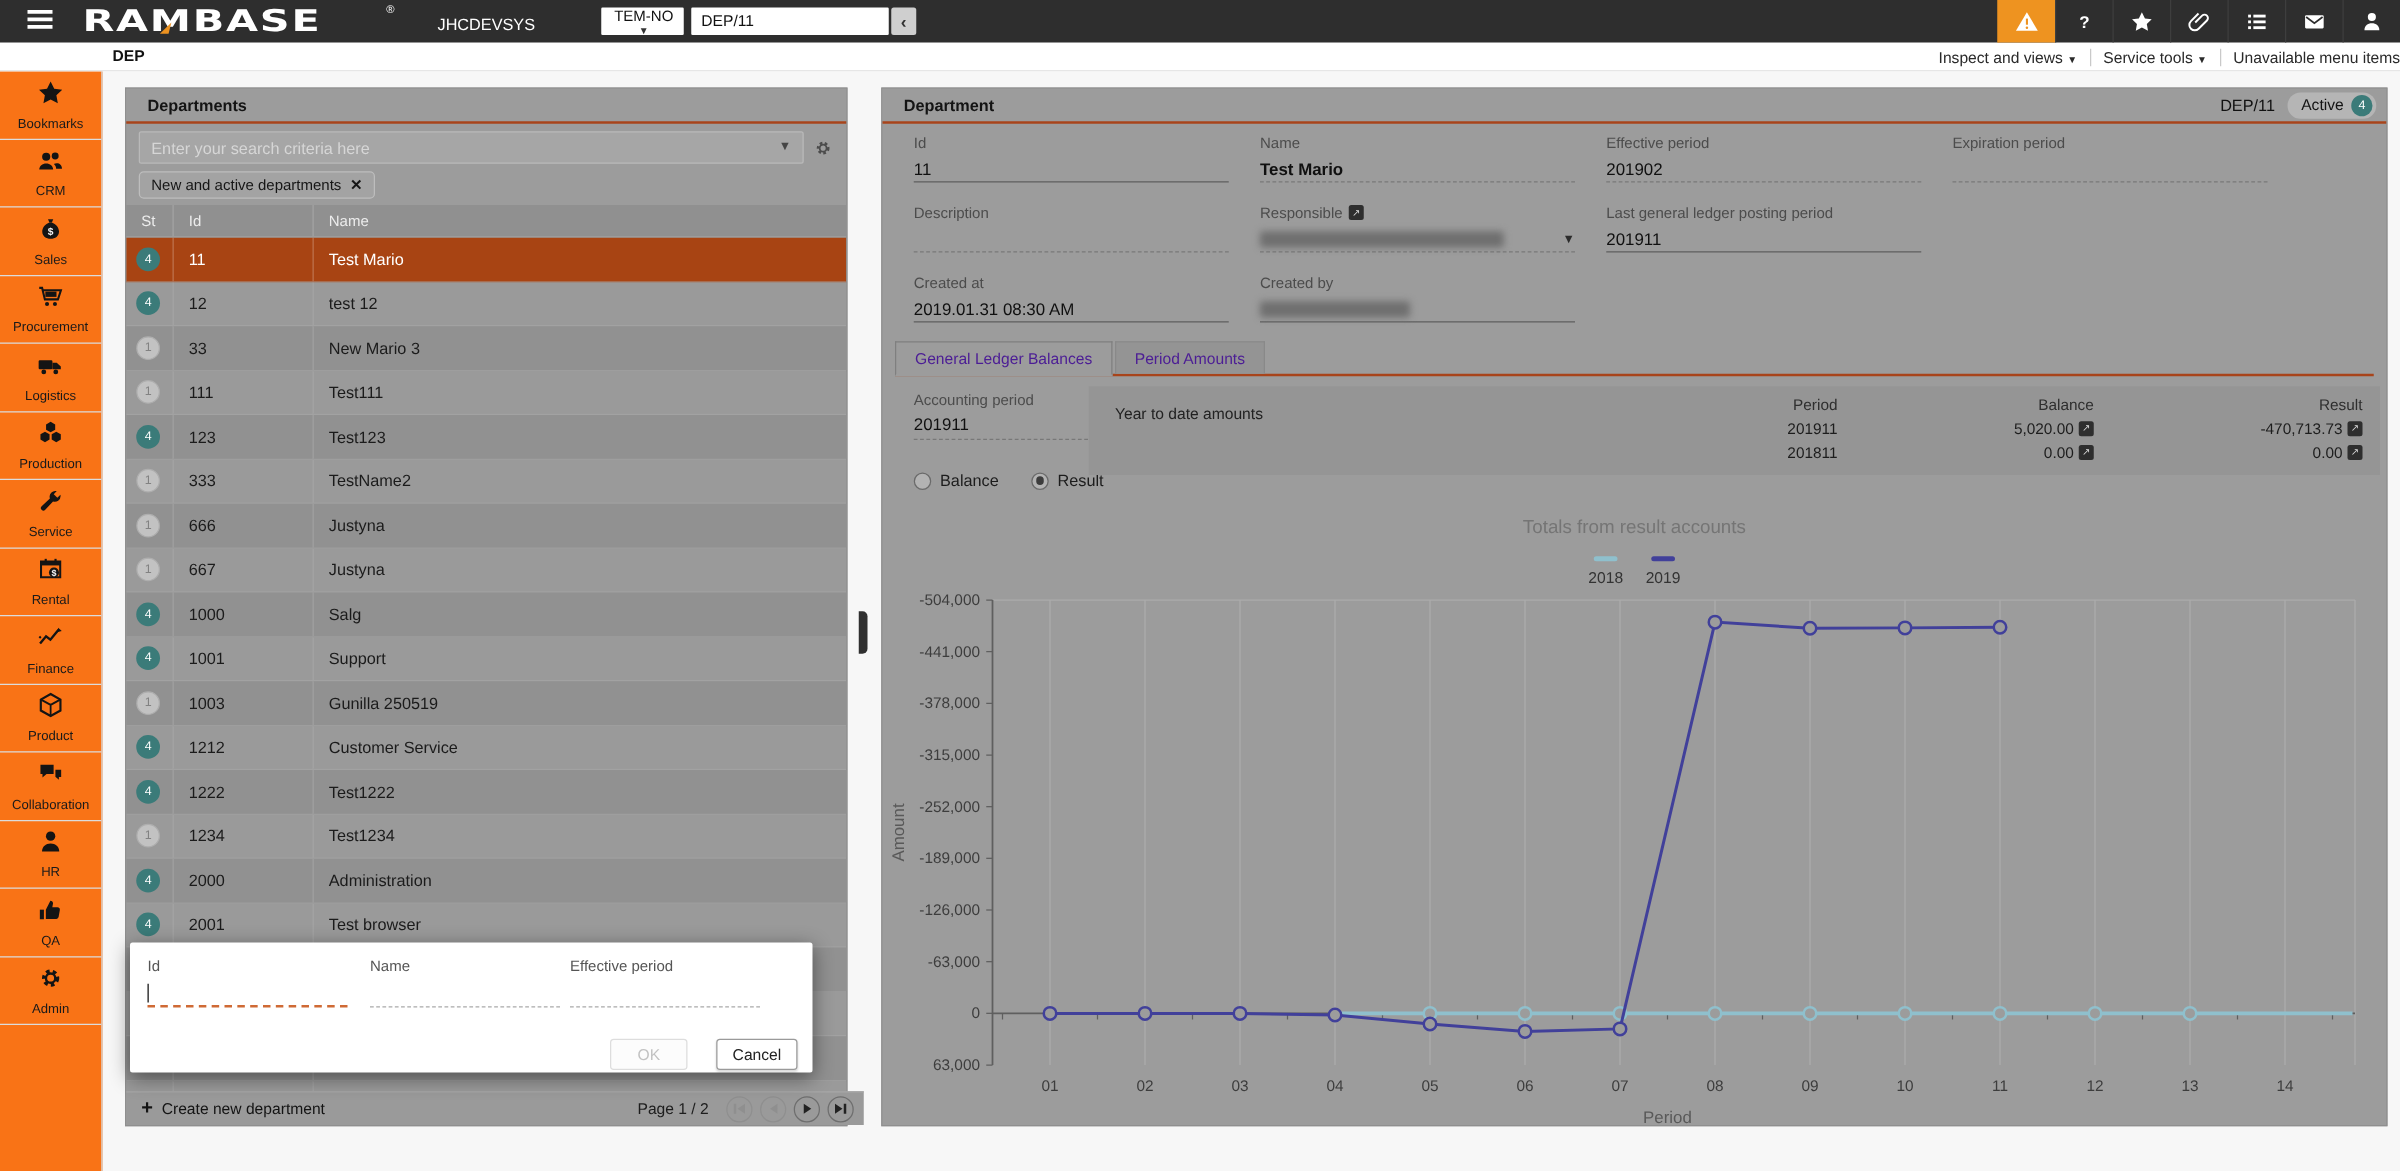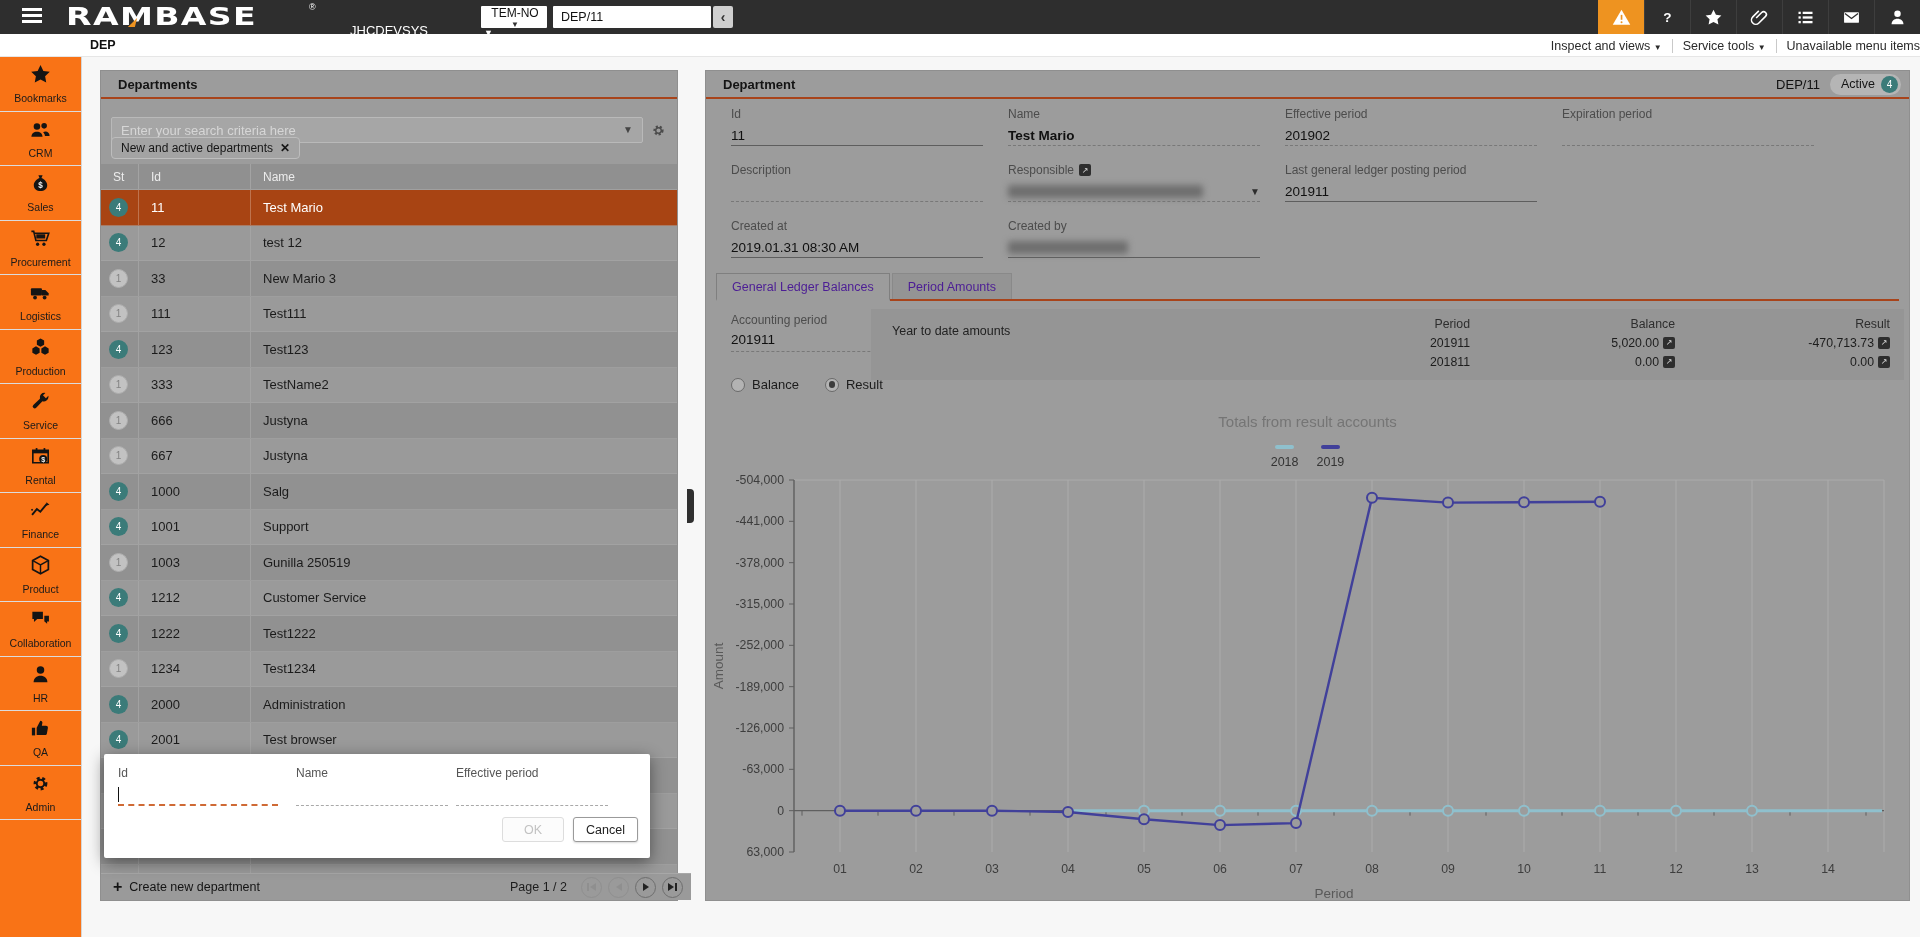--- a/index.html
+++ b/index.html
@@ -10,21 +10,21 @@
   
   .topbar { position:absolute; left:0; top:0; width:1920px; height:34px; background:#2e2e2e; z-index:30; }
   .hamburger { position:absolute; left:22px; top:8px; width:20px; height:18px; cursor:pointer; }
   .hamburger i { display:block; width:20px; height:2.6px; background:#fff; margin-bottom:3.4px; }
   .logo { position:absolute; left:66px; top:3px; height:28px; color:#fff; }
   .logo-text { display:inline-block; font-family:"DejaVu Sans",sans-serif; font-weight:900; font-size:24px;
     letter-spacing:1px; transform:scaleX(1.38); transform-origin:left center; }
   .logo-reg { position:absolute; top:-1px; left:243px; font-size:9px; color:#fff; }
   .logo-accent { position:absolute; left:63px; bottom:4px; width:0; height:0;
     border-left:7px solid transparent; border-bottom:9px solid #ee9320; transform:skewX(-14deg); }
-  .sys-select { position:absolute; left:350px; top:0; height:38px; display:flex; align-items:flex-end; gap:56px;
+  .sys-select { position:absolute; left:350px; top:0; height:38px; display:flex; align-items:center; gap:56px;
     color:#fff; font-size:13px; cursor:pointer; }
   .sys-caret { font-size:9px; color:#fff; }
   .db-select { position:absolute; left:481px; top:6px; width:66px; height:22px; background:#fff; border-radius:1px;
     display:flex; align-items:center; justify-content:space-between; padding:0 5px 0 7px; font-size:12px; color:#111; cursor:pointer;flex-direction:column; }
   .db-select .caret { font-size:8px; color:#333; }
   .target-input { position:absolute; left:553px; top:6px; width:158px; height:22px; background:#fff; border:none;
     border-radius:1px; font-size:12.5px; color:#111; padding:0 8px; font-family:"Liberation Sans",sans-serif; }
   .back-btn { position:absolute; left:713px; top:6px; width:20px; height:22px; background:#cfcfcf; border-radius:2px;
     color:#333; font-size:14px; font-weight:bold; display:flex; align-items:center; justify-content:center; cursor:pointer; }
   .back-btn::before { content:"‹"; }
@@ -55,21 +55,21 @@
   .content { position:absolute; left:83px; top:57px; width:1837px; height:880px; background:#f7f7f7; }
 
   
   .panel { position:absolute; background:#9c9c9c; border:1px solid #8f8f8f; }
   .panel-titlebar { position:absolute; left:0; top:0; right:0; height:28px; background:#9c9c9c;
     border-bottom:2px solid #a8441b; display:flex; align-items:center; }
   .panel-title { font-size:13px; font-weight:bold; color:#141414; margin-left:17px; }
 
   
   .list-panel { left:17px; top:13px; width:578px; height:831px; }
-  .search-row { position:absolute; left:10px; top:46px; width:558px; height:16px; }
+  .search-row { position:absolute; left:10px; top:34px; width:558px; height:16px; }
   .search-box { position:absolute; left:0; top:0; width:532px; height:26px; background:#a6a6a6;
     border:1px solid #b9b9b9; border-radius:2px; }
   .search-box input { width:100%; height:100%; background:transparent; border:none; outline:none;
     font-size:13px; color:#222; padding:0 26px 0 9px; font-family:"Liberation Sans",sans-serif; }
   .search-box input::placeholder { color:#d6d6d6; opacity:1; }
   .search-caret { position:absolute; right:9px; top:6px; font-size:10px; color:#454545; cursor:pointer; }
   .search-gear { position:absolute; right:2px; top:5px; width:17px; height:17px; color:#4c4c4c; cursor:pointer; }
   .search-gear svg { width:17px; height:17px; }
   .chip { position:absolute; left:10px; top:66px; height:22px; background:#a3a3a3; border:1px solid #bdbdbd;
     border-radius:4px; display:inline-flex; align-items:center; padding:0 9px; font-size:12px; color:#161616; }
@@ -160,21 +160,21 @@
 
   
   .modal { position:absolute; left:21px; top:697px; width:546px; height:104px; background:#fff; border-radius:2px;
     box-shadow:0 4px 16px rgba(0,0,0,.45); z-index:40; }
   .m-field { position:absolute; top:12px; }
   .m-label { font-size:12px; color:#555; }
   .m-input { margin-top:4px; height:22px; display:flex; align-items:flex-end; }
   .m-line-focus { border-bottom:2px dashed #cf6a35; }
   .m-line { border-bottom:1px dashed #a9a9a9; }
   .caret-bar { width:1.2px; height:15px; background:#111; margin-bottom:2px; }
-  .m-buttons { position:absolute; right:12px; bottom:16px; display:flex; gap:9px; }
+  .m-buttons { position:absolute; right:12px; bottom:2px; display:flex; gap:23px; }
   .btn { min-width:62px; height:25px; border-radius:3px; font-size:12.5px; display:flex; align-items:center;
     justify-content:center; padding:0 12px; }
   .btn.ok { background:#fcfcfc; border:1px solid #ddd; color:#c2c2c2; cursor:default; }
   .btn.cancel { background:#fff; border:1px solid #9a9a9a; color:#222; cursor:pointer; box-shadow:0 1px 2px rgba(0,0,0,.15); }
 </style>
 </head>
 <body>
 
 <div class="stage">
 

